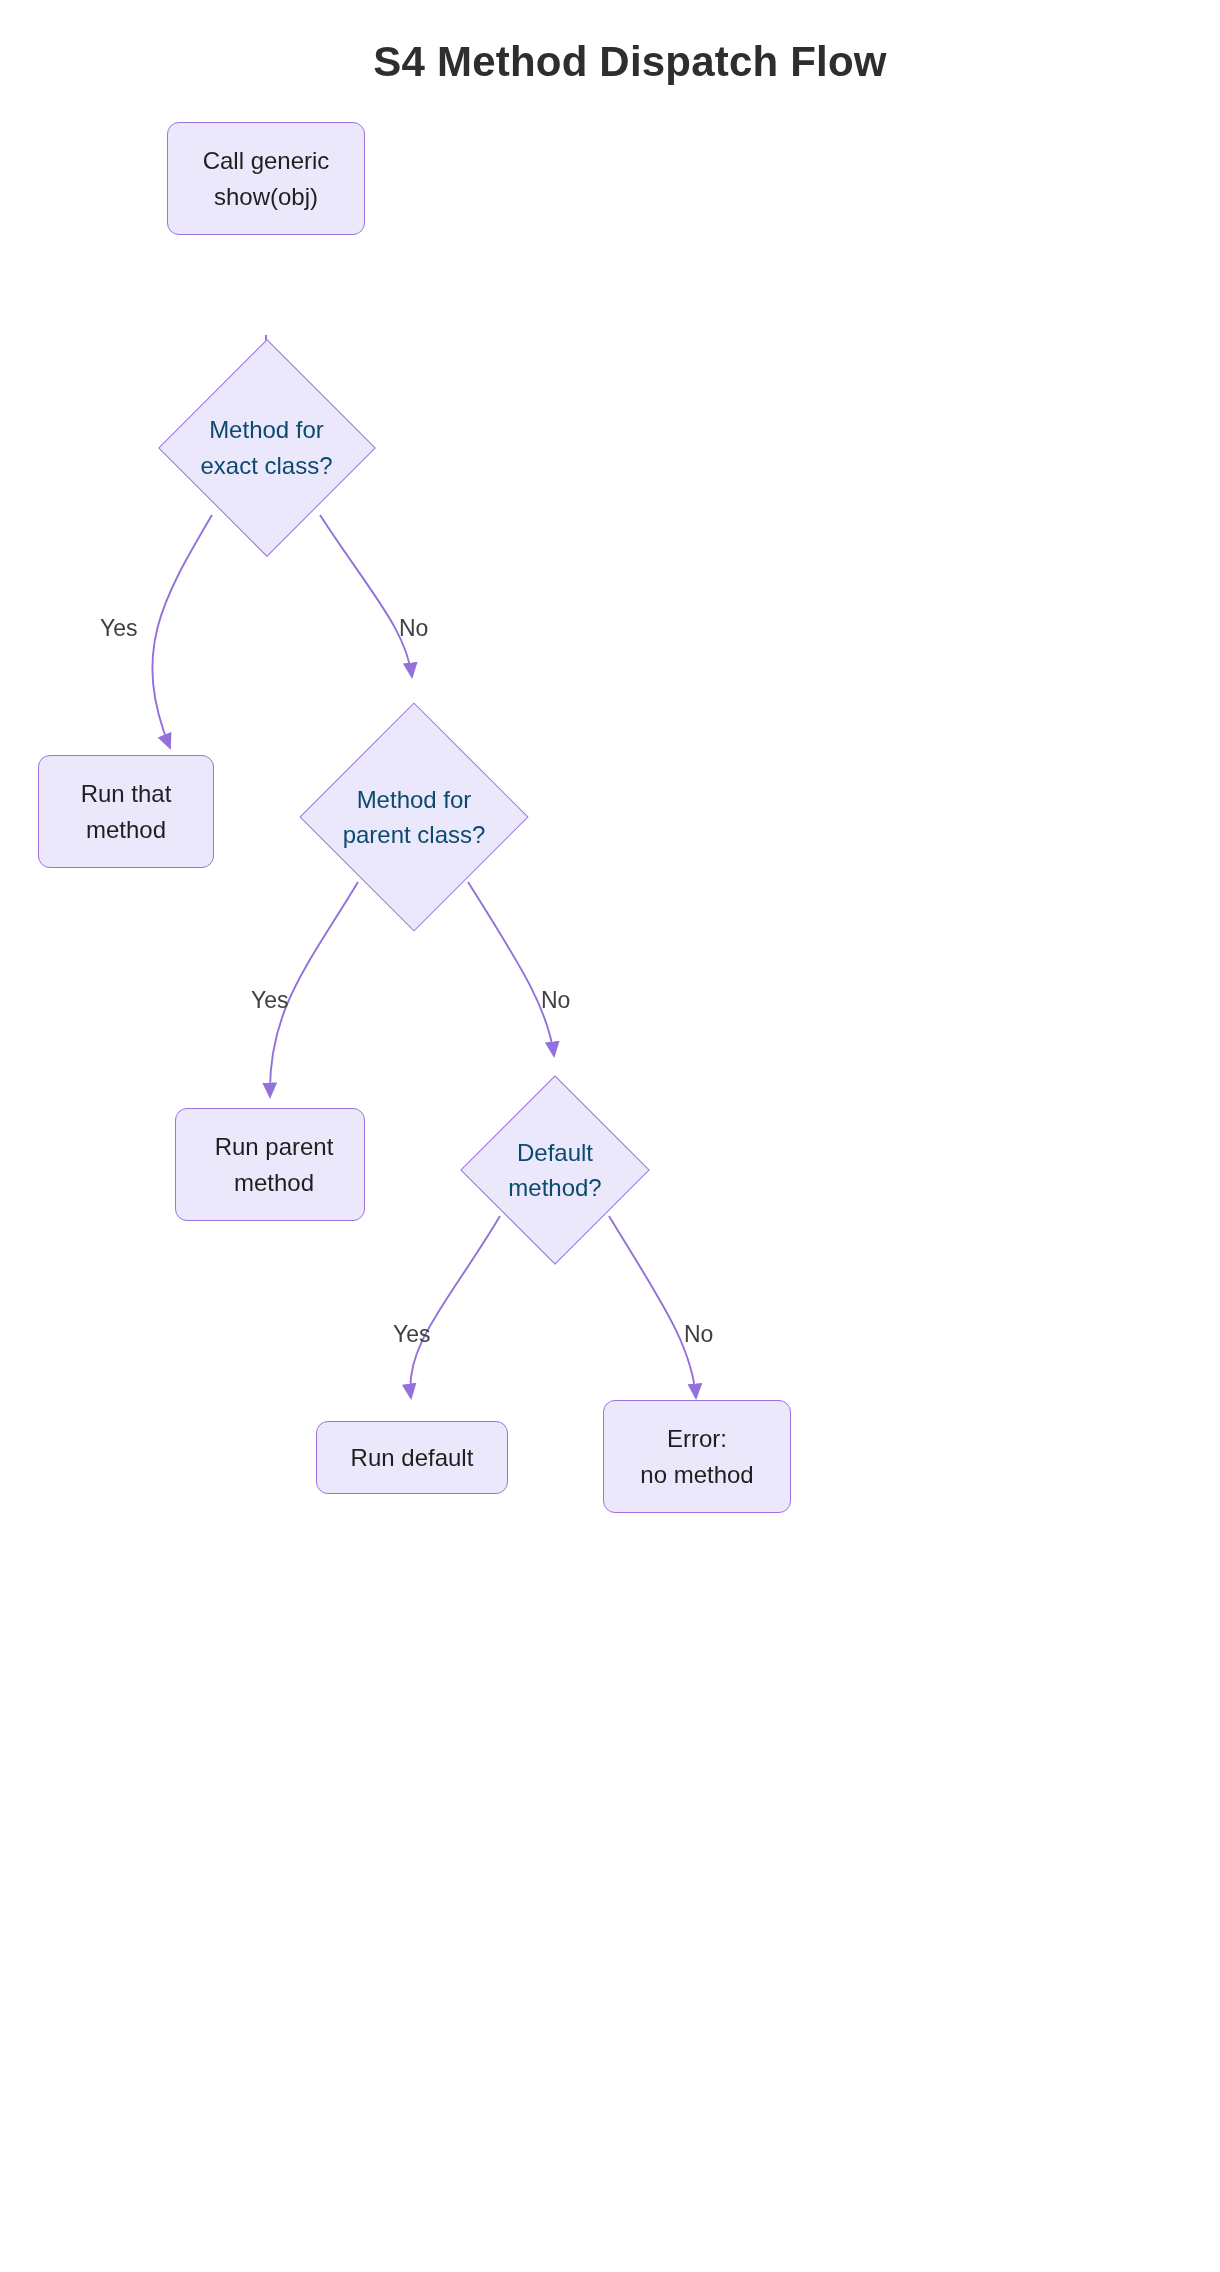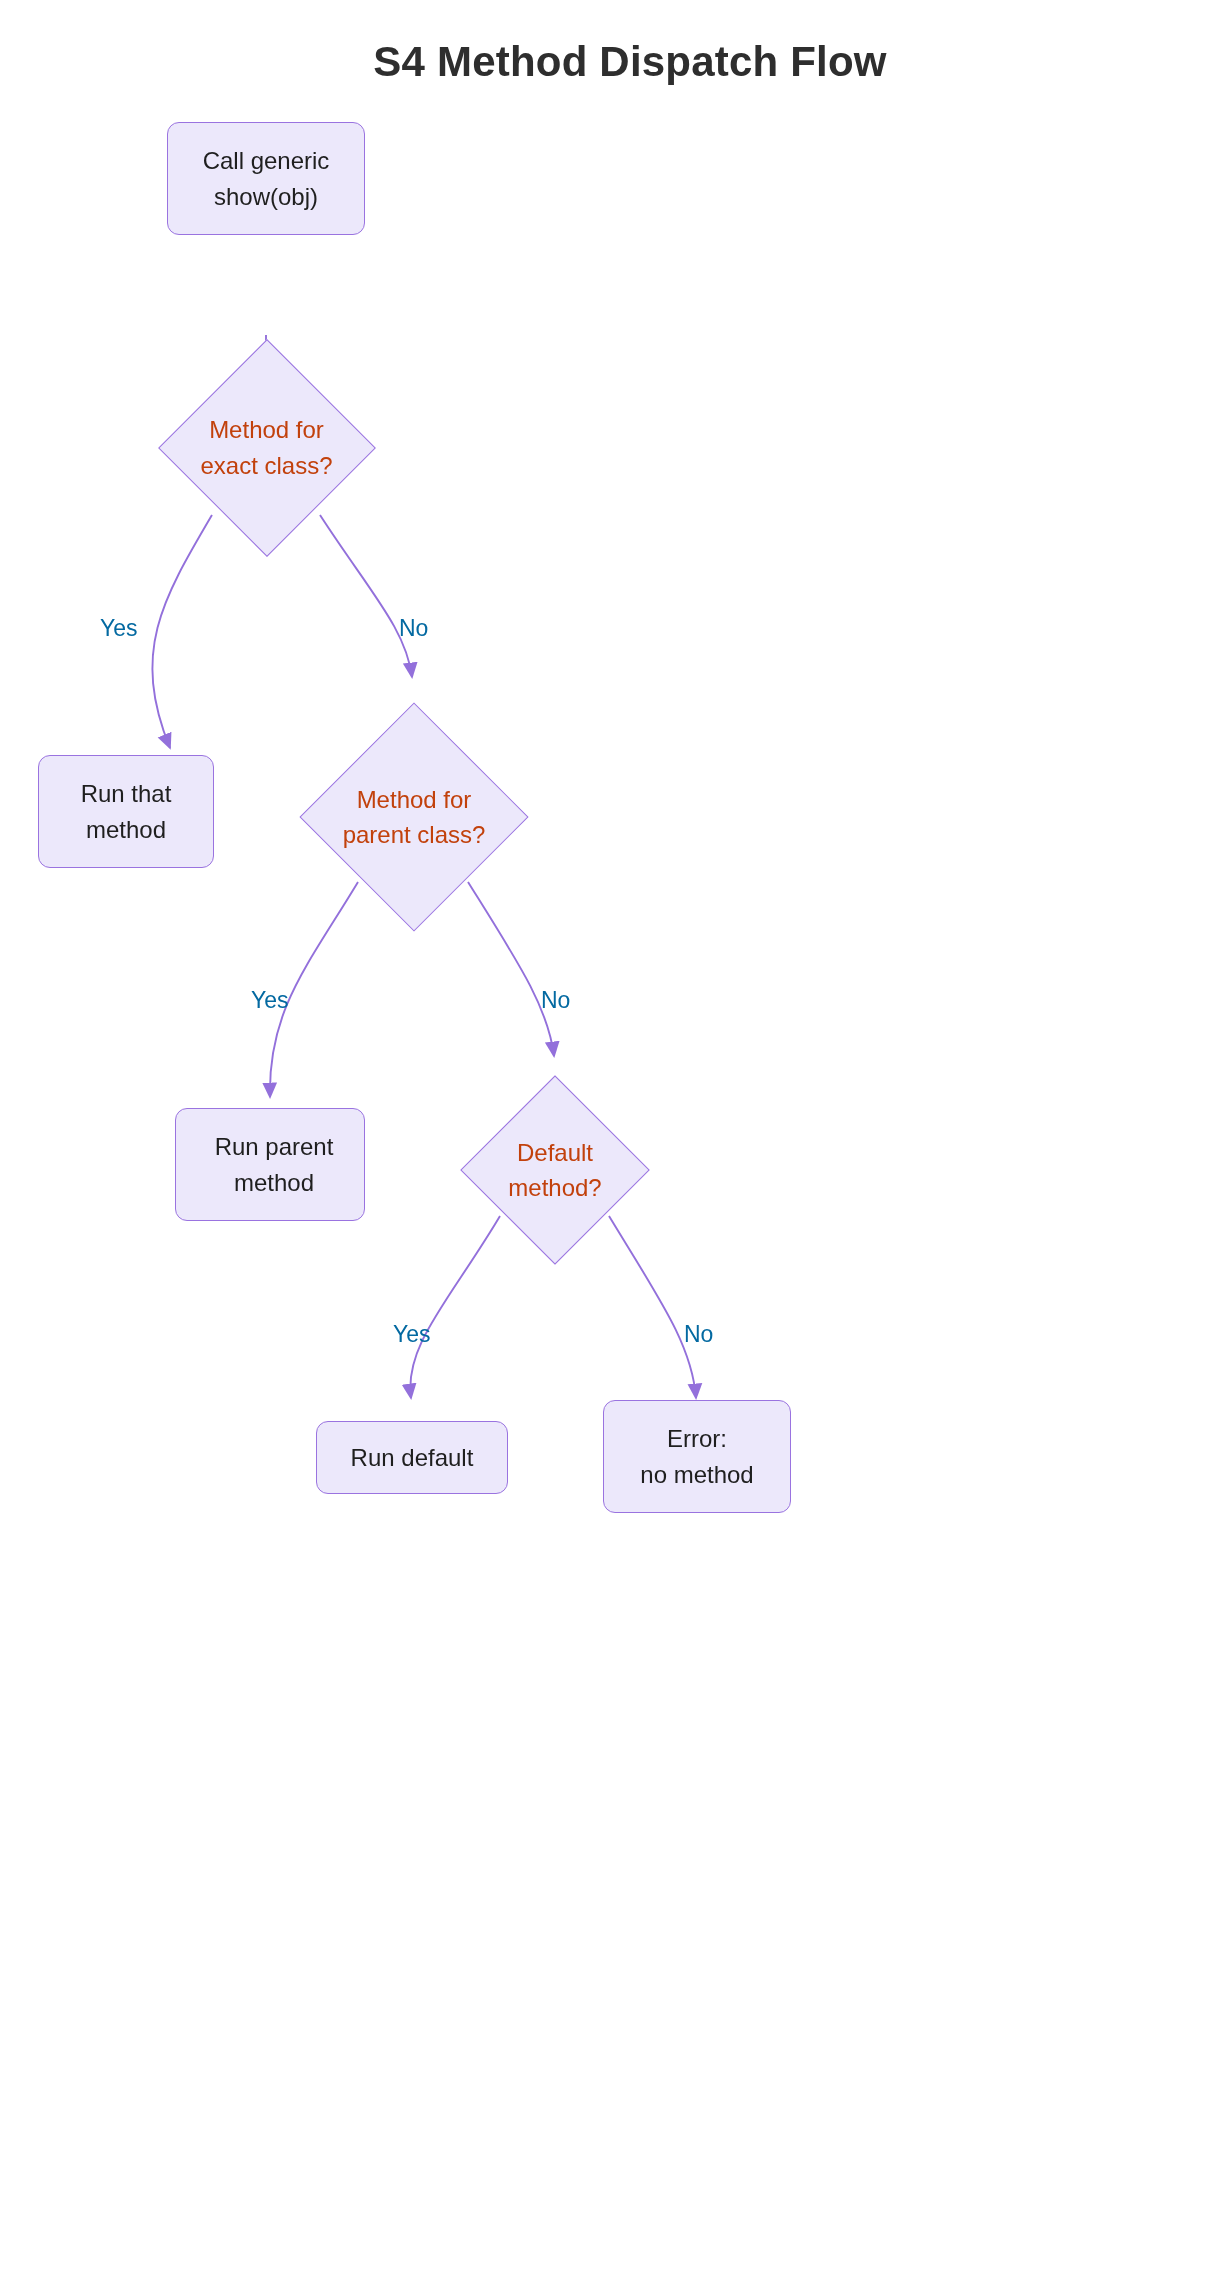--- a/index.html
+++ b/index.html
@@ -78,29 +78,29 @@
     border: 1.7px solid #9a73e0;
     transform: translate(-50%, -50%) rotate(45deg);
   }
 
   .diamond .label {
     position: relative;
     z-index: 2;
     text-align: center;
     font-size: 24px;
     line-height: 1.46;
-    color: #c2410c;
+    color: #0c4a6e;
     white-space: pre-line;
   }
 
   
   .edge-label {
     position: absolute;
     font-size: 23px;
-    color: #0369a1;
+    color: #404040;
     background: transparent;
     white-space: nowrap;
   }
 </style>
 </head>
 <body>
 
 <div id="stage">
 
   <div class="title">S4 Method Dispatch Flow</div>

